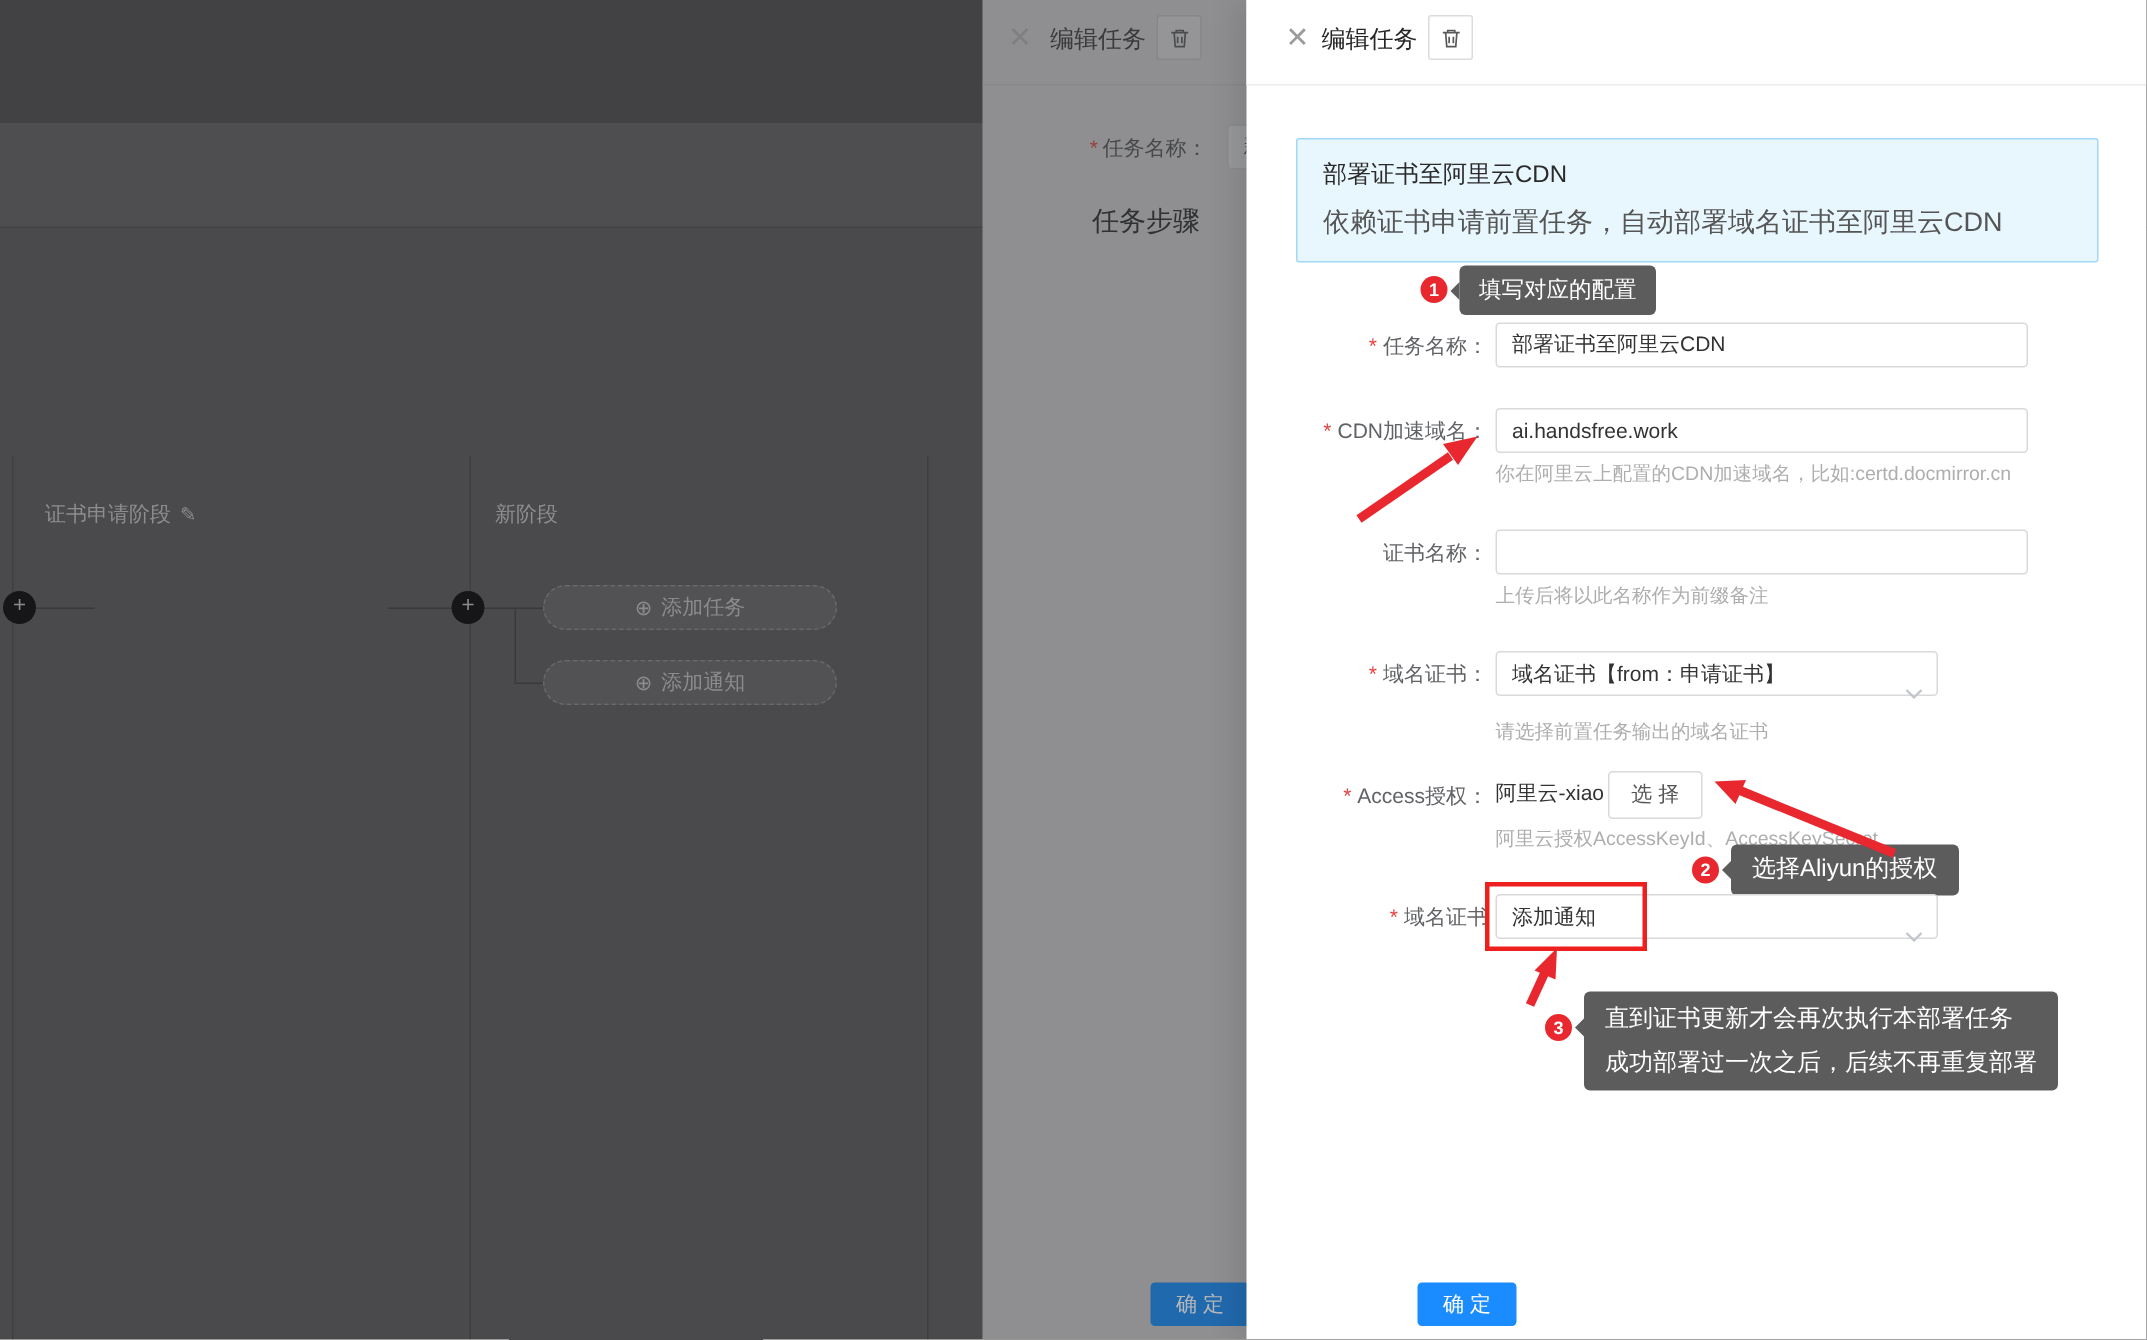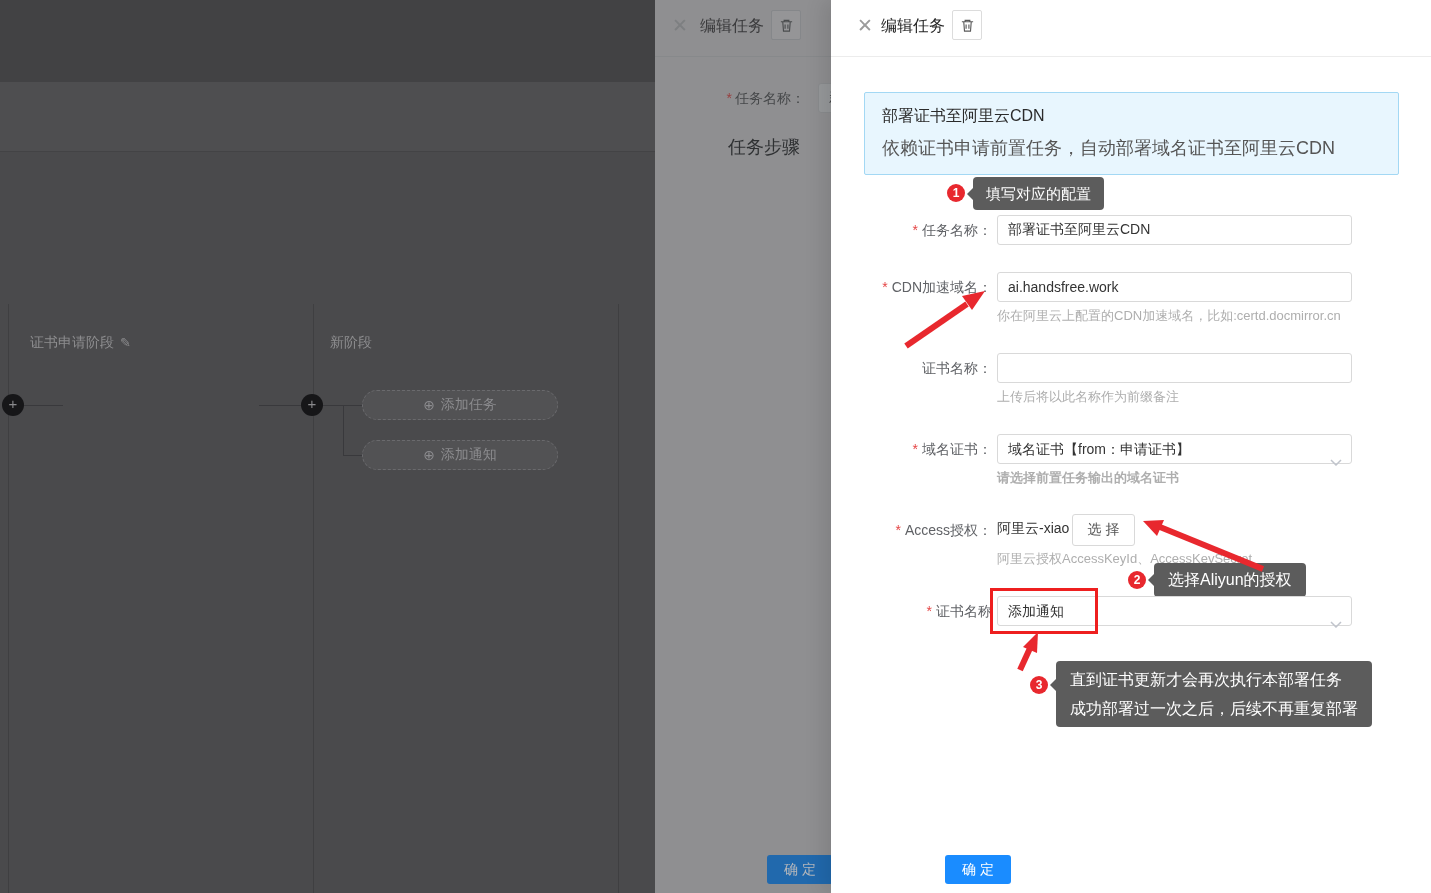--- a/index.html
+++ b/index.html
@@ -53,21 +53,21 @@
   .info-box    { position:absolute; left:33px; top:92px; width:535px; height:83px; background:#e8f6fe;
                  border:1px solid #a3d8f4; border-radius:2px; padding:13px 17px; }
   .info-title  { font-size:16px; color:#2b2b2b; }
   .info-desc   { font-size:18px; color:#555; margin-top:9px; }
 
   .frm-row     { position:absolute; left:0; width:600px; }
   .frm-label   { position:absolute; left:0; top:0; width:161px; text-align:right; font-size:14px; color:#606266; line-height:30px; white-space:nowrap; }
   .req         { color:#e54545; margin-right:4px; }
   .frm-input   { position:absolute; left:166px; top:0; width:355px; height:30px; border:1px solid #d9d9d9; border-radius:3px;
                  padding:0 10px; font-size:14px; color:#333; background:#fff; font-family:inherit; }
-  .frm-select  { position:absolute; left:166px; top:0; width:355px; height:30px; border:1px solid #d9d9d9; border-radius:3px;
+  .frm-select  { position:absolute; left:166px; top:0; width:295px; height:30px; border:1px solid #d9d9d9; border-radius:3px;
                  background:#fff; font-size:14px; color:#333; line-height:28px; padding:0 26px 0 10px; cursor:pointer; }
   .sel-arrow   { position:absolute; right:9px; top:12px; }
   .frm-hint    { position:absolute; left:166px; font-size:13px; color:#aeaeae; white-space:nowrap; }
   .access-val  { position:absolute; left:166px; top:6px; font-size:14px; color:#333; white-space:nowrap; }
   .pick-btn    { position:absolute; left:241px; top:0; width:63px; height:32px; background:#fff; border:1px solid #d9d9d9;
                  border-radius:3px; font-size:14px; color:#555; font-family:inherit; cursor:pointer; }
 
   .badge       { position:absolute; width:18px; height:18px; border-radius:50%; background:#e8282e; color:#fff;
                  font-size:12px; font-weight:bold; display:flex; align-items:center; justify-content:center; }
   .tip         { position:absolute; background:#5c5c5c; color:#fff; border-radius:4px; }
@@ -192,37 +192,37 @@
       </div>
       <div class="frm-select">
         <span>域名证书【from：申请证书】</span>
         <span class="sel-arrow">
           <svg width="12" height="7" viewBox="0 0 12 7">
               <polyline points="1,1 6,6 11,1" fill="none" stroke="#c0c4cc" stroke-width="1.5"></polyline>
             </svg>
         </span>
       </div>
     </div>
-    <div class="frm-hint" style="top:469px;font-weight:bold;">请选择前置任务输出的域名证书</div>
+    <div class="frm-hint" style="top:479px;">请选择前置任务输出的域名证书</div>
 
     <div class="frm-row" style="top:514px; height:32px;padding-left:19px;">
       <div class="frm-label" style="line-height:32px;">
         <span class="req">*</span><span>Access授权：</span>
       </div>
       <div class="access-val">阿里云-xiao</div>
       <button class="pick-btn">选 择</button>
     </div>
     <div class="frm-hint" style="top:550px;">阿里云授权AccessKeyId、AccessKeySecret</div>
 
     <div class="badge" style="left:297px; top:571px;">2</div>
     <div class="tip tip2">选择Aliyun的授权</div>
 
     <div class="frm-row" style="top:596px; height:30px;">
       <div class="frm-label">
-        <span class="req">*</span><span>证书名称</span>
+        <span class="req">*</span><span>域名证书</span>
       </div>
       <div class="frm-select">
         <span>添加通知</span>
         <span class="sel-arrow">
           <svg width="12" height="7" viewBox="0 0 12 7">
               <polyline points="1,1 6,6 11,1" fill="none" stroke="#c0c4cc" stroke-width="1.5"></polyline>
             </svg>
         </span>
       </div>
     </div>

